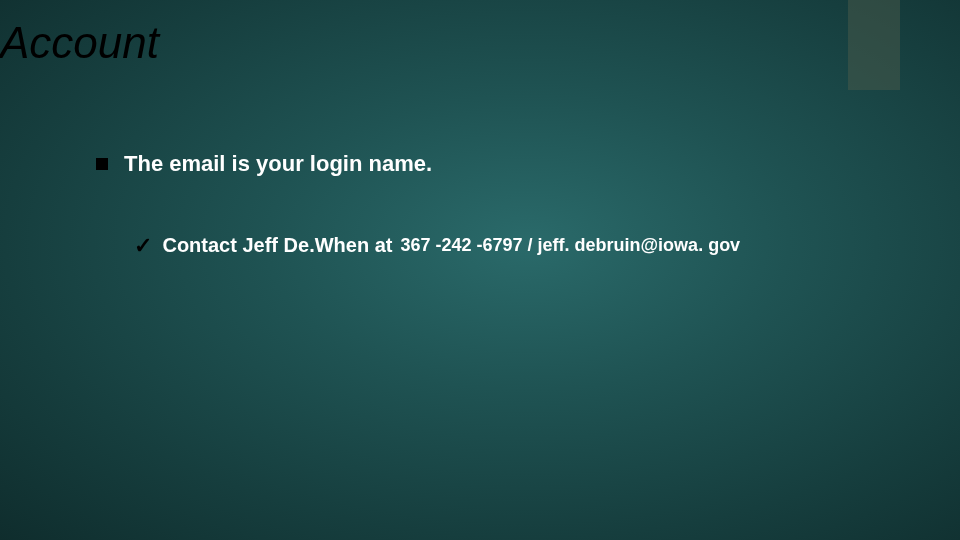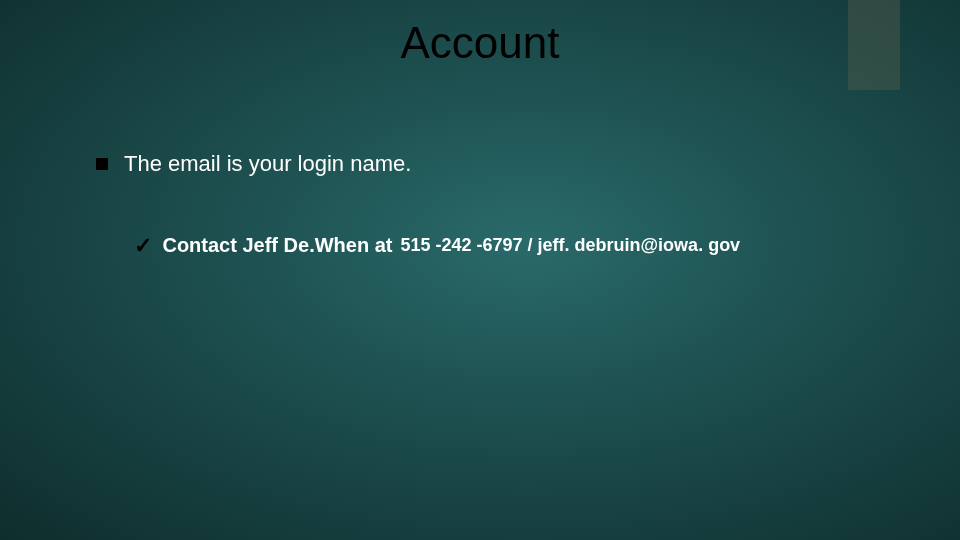--- a/index.html
+++ b/index.html
@@ -5,28 +5,28 @@
   html,body{margin:0;padding:0;width:960px;height:540px;overflow:hidden;font-family:Arial,Helvetica,sans-serif}
   .slide{
     width:960px;height:540px;position:relative;
     background:radial-gradient(ellipse at 55% 45%, #2a6a6a 0%, #1f5353 35%, #163e3e 70%, #0f2d2d 100%);
     color:#fff;
   }
   .accent-box{
     position:absolute;top:0;right:60px;width:52px;height:90px;background:#4a5a4a;opacity:0.5;
   }
   .title{
-    position:absolute;top:18px;left:0;width:100%;text-align:center;
-    font-size:44px;font-weight:400;color:#000;
+    position:absolute;top:18px;left:0;width:100%;text-align:left;
+    font-size:44px;font-weight:400;color:#000;font-style:italic;
   }
   .content{
     position:absolute;top:150px;left:96px;right:70px;
   }
   .bullet{
-    display:flex;align-items:flex-start;margin-bottom:54px;font-size:22px;font-weight:400;line-height:1.3;color:#fff;
+    display:flex;align-items:flex-start;margin-bottom:54px;font-size:22px;font-weight:700;line-height:1.3;color:#fff;
   }
   .bullet .mark{flex:0 0 auto;width:12px;height:12px;margin-top:8px;margin-right:16px;background:#000}
   .bullet .text{flex:1}
   .sub{
     display:flex;align-items:center;margin-top:10px;margin-left:38px;font-size:20px;font-weight:700;
   }
   .check{color:#000;font-size:22px;margin-right:10px}
   .contact-detail{font-size:18px;font-weight:700;margin-left:8px}
 </style>
 </head>
@@ -41,17 +41,17 @@
     <div class="bullet">
       <div class="mark"></div>
       <div class="text">The email is your login name.</div>
     </div>
 
 
 
     <div class="sub">
       <span class="check">✓</span>
       <span>Contact Jeff De.When at</span>
-      <span class="contact-detail">515 -242 -6797 / jeff. debruin@iowa. gov</span>
+      <span class="contact-detail">367 -242 -6797 / jeff. debruin@iowa. gov</span>
     </div>
 
   </div>
 </div>
 
 </body></html>

